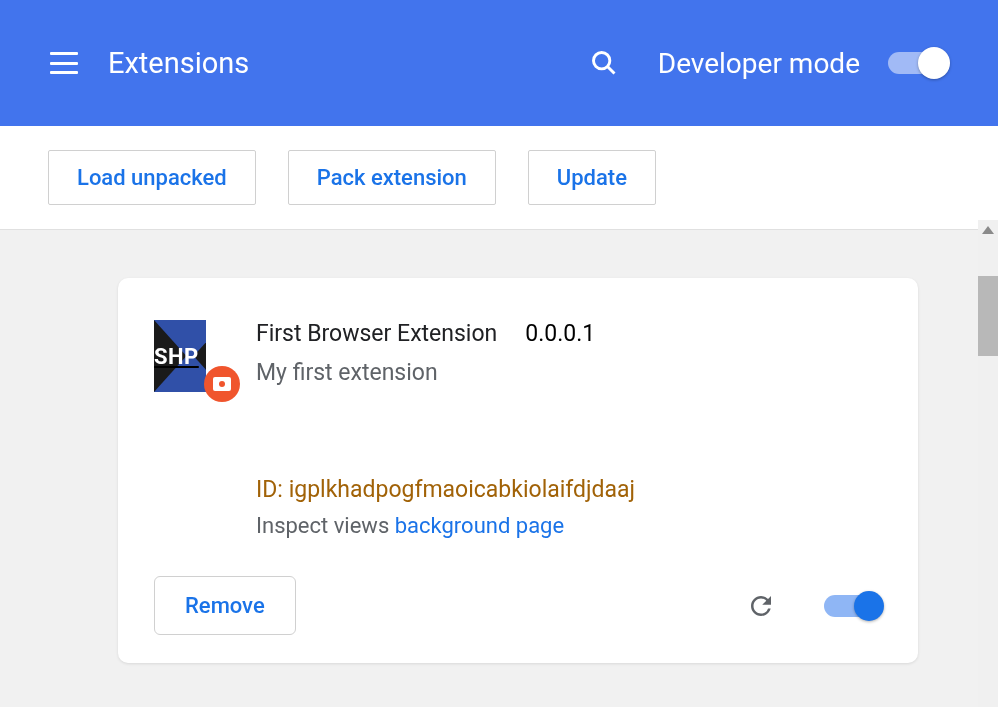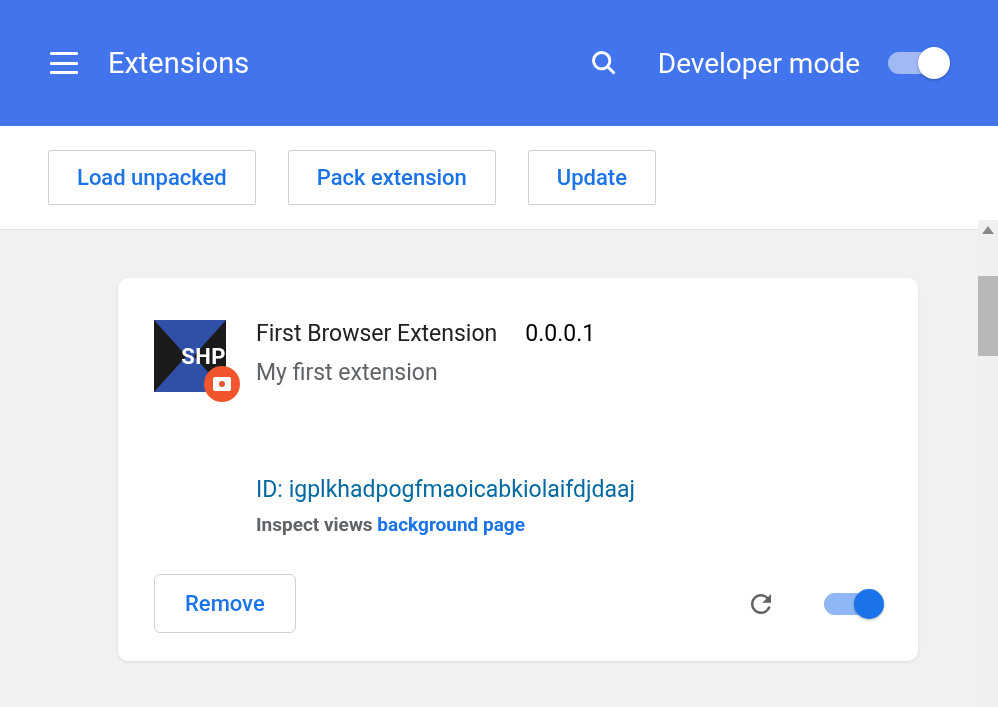--- a/index.html
+++ b/index.html
@@ -112,28 +112,29 @@
     display: flex;
     gap: 30px;
   }
   .ext-icon {
     position: relative;
     width: 72px;
     height: 72px;
     flex-shrink: 0;
   }
   .ext-icon-bg {
-    width: 72px;
+    width: 52px;
     height: 72px;
     background: #1a1a1a;
     display: flex;
     align-items: center;
-    justify-content: flex-end;
+    justify-content: flex-start;
     position: relative;
     overflow: hidden;
+    text-decoration: underline;
   }
   .ext-icon-tri1 {
     position: absolute;
     width: 0; height: 0;
     border-left: 36px solid transparent;
     border-right: 36px solid transparent;
     border-top: 40px solid #3050a8;
     top: 0; left: 0;
   }
   .ext-icon-tri2 {
@@ -199,27 +200,26 @@
     font-size: 23px;
     color: #000000;
   }
   .ext-desc {
     font-size: 23px;
     color: #5f6368;
     margin-bottom: 90px;
   }
   .ext-id {
     font-size: 23px;
-    color: #0369a1;
+    color: #a16207;
     margin-bottom: 10px;
   }
   .ext-inspect {
-    font-size: 19px;
+    font-size: 22px;
     color: #5f6368;
-    font-weight: bold;
   }
   .ext-inspect a {
     color: #1a73e8;
     text-decoration: none;
     cursor: pointer;
   }
   .card-bottom {
     display: flex;
     align-items: center;
     padding: 28px 36px 28px 36px;

